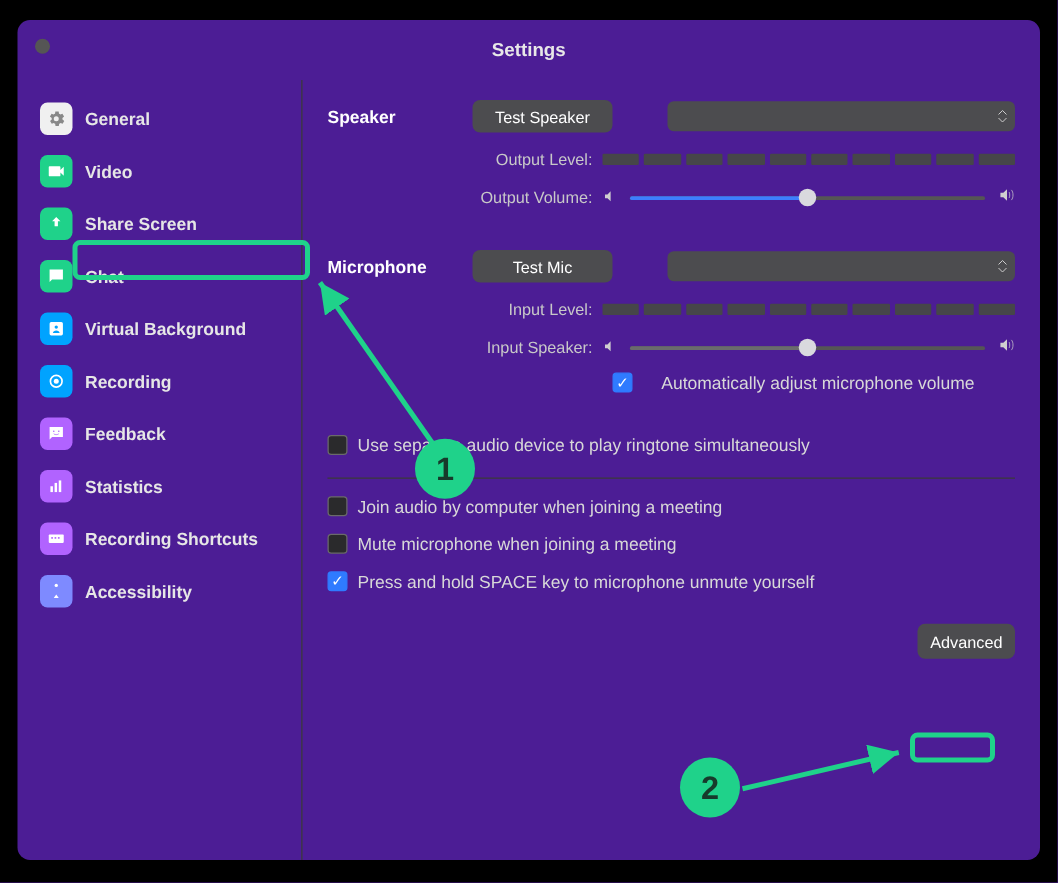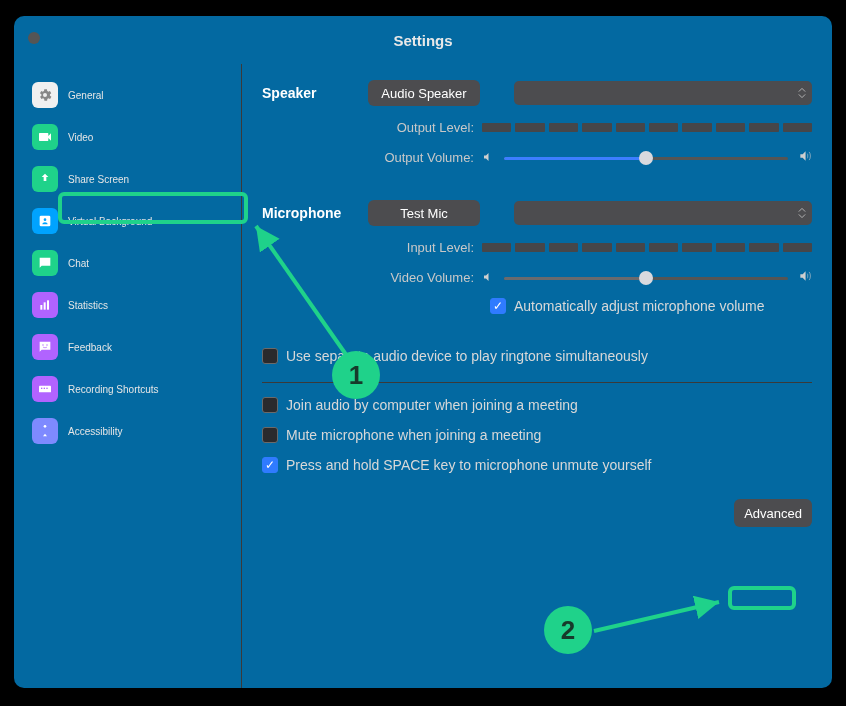--- a/index.html
+++ b/index.html
@@ -10,21 +10,21 @@
       height: 706px;
       display: flex;
       align-items: flex-start;
       justify-content: flex-start;
     }
     .window {
       position: relative;
       width: 818px;
       height: 672px;
       margin: 16px 14px;
-      background: #0369a1;
+      background: #4c1d95;
       border-radius: 10px;
       overflow: hidden;
       display: flex;
       flex-direction: column;
       box-shadow: 0 0 0 1px #000;
       justify-content: flex-end;
     }
     .titlebar {
       height: 48px;
       display: flex;
@@ -42,38 +42,39 @@
       border-right: 1px solid #3a3a3a;
     }
     .side-item {
       display: flex;
       align-items: center;
       gap: 10px;
       height: 38px;
       padding: 0 8px;
       border-radius: 6px;
       color: #e6e6e6;
-      font-size: 10px;
+      font-size: 14px;
       cursor: pointer;
       margin-bottom: 4px;
+      font-weight: bold;
     }
     .side-item.selected { background: #3a3a3d; }
     .side-icon {
       width: 26px; height: 26px; border-radius: 6px;
       display: flex; align-items: center; justify-content: center;
       flex-shrink: 0;
     }
     .main {
       flex: 1;
       padding: 16px 20px 20px 20px;
       color: #d8d8d8;
       font-size: 14px;
       overflow: hidden;
     }
-    .section { display: grid; grid-template-columns: 96px 116px 1fr; column-gap: 10px; align-items: center; }
+    .section { display: grid; grid-template-columns: 96px 116px 1fr; column-gap: 20px; align-items: center; }
     .sec-label { color: #fff; font-weight: 600; font-size: 14px; }
     .btn {
       height: 26px; background: #4c4c4f; color: #fff; border: none;
       border-radius: 6px; font-size: 13px; padding: 0 12px; cursor: pointer;
       width: 112px;
     }
     .device-select {
       height: 24px; background: #4c4c4f; border-radius: 5px;
       display: flex; align-items: center; justify-content: flex-end; padding-right: 6px;
     }
@@ -82,21 +83,21 @@
     .row { display: grid; grid-template-columns: 212px 1fr; column-gap: 8px; align-items: center; margin-top: 14px; }
     .row .lbl { text-align: right; color: #c8c8c8; font-size: 13px; }
     .meter { display: flex; gap: 4px; height: 9px; }
     .meter .seg { flex: 1; background: #464649; border-radius: 1px; }
     .slider-wrap { display: flex; align-items: center; gap: 10px; }
     .vol-icon { color: #cfcfcf; }
     .slider { position: relative; flex: 1; height: 14px; }
     .track { position: absolute; left: 0; right: 0; top: 6px; height: 3px; background: #555; border-radius: 2px; }
     .fill  { position: absolute; left: 0; top: 6px; height: 3px; background: #3d7eff; border-radius: 2px; }
     .thumb { position: absolute; top: 0; width: 14px; height: 14px; background: #d9d9de; border-radius: 50%; transform: translateX(-7px); }
-    .checkbox-row { display: flex; align-items: center; gap: 8px; margin-top: 12px; margin-left: 228px; }
+    .checkbox-row { display: flex; align-items: center; gap: 23px; margin-top: 12px; margin-left: 228px; }
     .checkbox-left { display: flex; align-items: center; gap: 8px; margin-top: 14px; }
     .cb { width: 16px; height: 16px; border: 1px solid #6a6a6a; border-radius: 3px; display: inline-flex; align-items: center; justify-content: center; background: #2a2a2c; }
     .cb.checked { background: #2f7bff; border-color: #2f7bff; }
     .cb.checked::after { content: "✓"; color: #fff; font-size: 12px; line-height: 1; }
     .hr { border: none; border-top: 1px solid #3a3a3a; margin: 18px 0 8px; }
     .adv-btn {
       height: 28px; background: #4c4c4f; color: #fff; border: none;
       border-radius: 6px; font-size: 13px; padding: 0 10px; cursor: pointer;
     }
     .adv-wrap { display: flex; justify-content: flex-end; margin-top: 26px; }
@@ -147,67 +148,76 @@
       <div class="side-item">
         <span class="side-icon" style="background:#1fd28a">
           <svg width="16" height="16" viewBox="0 0 24 24" fill="#fff">
               <path d="M12 4l5 5h-3v6h-4V9H7l5-5z"></path>
             </svg>
         </span>
         <span>Share Screen</span>
       </div>
 
       <div class="side-item">
+        <span class="side-icon" style="background:#1fd28a">
+          <svg width="16" height="16" viewBox="0 0 24 24" fill="#fff">
+              <path d="M4 4h16v12H7l-3 3V4z"></path>
+            </svg>
+        </span>
+        <span>Chat</span>
+      </div>
+
+      <div class="side-item">
         <span class="side-icon" style="background:#00a3ff">
           <svg width="16" height="16" viewBox="0 0 24 24" fill="#fff">
               <rect x="4" y="4" width="16" height="16" rx="2"></rect>
               <circle cx="12" cy="10" r="2" fill="#00a3ff"></circle>
               <path d="M8 17c0-2 2-3 4-3s4 1 4 3" fill="#00a3ff"></path>
             </svg>
         </span>
         <span>Virtual Background</span>
       </div>
 
       <div class="side-item">
-        <span class="side-icon" style="background:#1fd28a">
-          <svg width="16" height="16" viewBox="0 0 24 24" fill="#fff">
-              <path d="M4 4h16v12H7l-3 3V4z"></path>
-            </svg>
-        </span>
-        <span>Chat</span>
-      </div>
-
-
-
-      <div class="side-item">
-        <span class="side-icon" style="background:#b163ff">
-          <svg width="16" height="16" viewBox="0 0 24 24" fill="#fff">
-              <rect x="5" y="12" width="3" height="7"></rect>
-              <rect x="10" y="8" width="3" height="11"></rect>
-              <rect x="15" y="5" width="3" height="14"></rect>
-            </svg>
-        </span>
-        <span>Statistics</span>
-      </div>
+        <span class="side-icon" style="background:#00a3ff">
+          <svg width="16" height="16" viewBox="0 0 24 24" fill="none">
+              <circle cx="12" cy="12" r="7" stroke="#fff" stroke-width="2"></circle>
+              <circle cx="12" cy="12" r="3" fill="#fff"></circle>
+            </svg>
+        </span>
+        <span>Recording</span>
+      </div>
+
 
       <div class="side-item">
         <span class="side-icon" style="background:#b163ff">
           <svg width="16" height="16" viewBox="0 0 24 24" fill="#fff">
               <path d="M4 4h16v12H7l-3 3V4z"></path>
               <circle cx="9" cy="9" r="1" fill="#b163ff"></circle>
               <circle cx="15" cy="9" r="1" fill="#b163ff"></circle>
               <path d="M9 12c1 1 2 1 3 1s2 0 3-1" stroke="#b163ff" stroke-width="1" fill="none"></path>
             </svg>
         </span>
         <span>Feedback</span>
       </div>
 
       <div class="side-item">
         <span class="side-icon" style="background:#b163ff">
           <svg width="16" height="16" viewBox="0 0 24 24" fill="#fff">
+              <rect x="5" y="12" width="3" height="7"></rect>
+              <rect x="10" y="8" width="3" height="11"></rect>
+              <rect x="15" y="5" width="3" height="14"></rect>
+            </svg>
+        </span>
+        <span>Statistics</span>
+      </div>
+
+      <div class="side-item">
+        <span class="side-icon" style="background:#b163ff">
+          <svg width="16" height="16" viewBox="0 0 24 24" fill="#fff">
               <rect x="3" y="7" width="18" height="10" rx="1"></rect>
               <rect x="6" y="10" width="2" height="2" fill="#b163ff"></rect>
               <rect x="10" y="10" width="2" height="2" fill="#b163ff"></rect>
               <rect x="14" y="10" width="2" height="2" fill="#b163ff"></rect>
             </svg>
         </span>
         <span>Recording Shortcuts</span>
       </div>
 
       <div class="side-item">
@@ -218,21 +228,21 @@
             </svg>
         </span>
         <span>Accessibility</span>
       </div>
     </div>
 
     <div class="main">
 
       <div class="section">
         <div class="sec-label">Speaker</div>
-        <button class="btn">Audio Speaker</button>
+        <button class="btn">Test Speaker</button>
         <div class="device-select" style="margin-left:20px">
           <span class="updown">
             <svg viewBox="0 0 10 6">
                 <path d="M1 5l4-4 4 4" stroke="#ccc" fill="none"></path>
               </svg>
             <svg viewBox="0 0 10 6">
                 <path d="M1 1l4 4 4-4" stroke="#ccc" fill="none"></path>
               </svg>
           </span>
         </div>
@@ -303,21 +313,21 @@
             <div class="seg"></div>
           <div class="seg"></div>
             <div class="seg"></div>
             <div class="seg"></div>
             <div class="seg"></div>
             <div class="seg"></div>
         </div>
       </div>
 
       <div class="row">
-        <div class="lbl">Video Volume:</div>
+        <div class="lbl">Input Speaker:</div>
         <div class="slider-wrap">
           <span class="vol-icon">
             <svg width="12" height="12" viewBox="0 0 24 24" fill="#cfcfcf">
                 <path d="M4 9v6h4l5 5V4L8 9H4z"></path>
               </svg>
           </span>
           <div class="slider">
             <div class="track"></div>
               <div class="fill" style="width:50%;background:#6a6a6d"></div>
               <div class="thumb" style="left:50%"></div>

